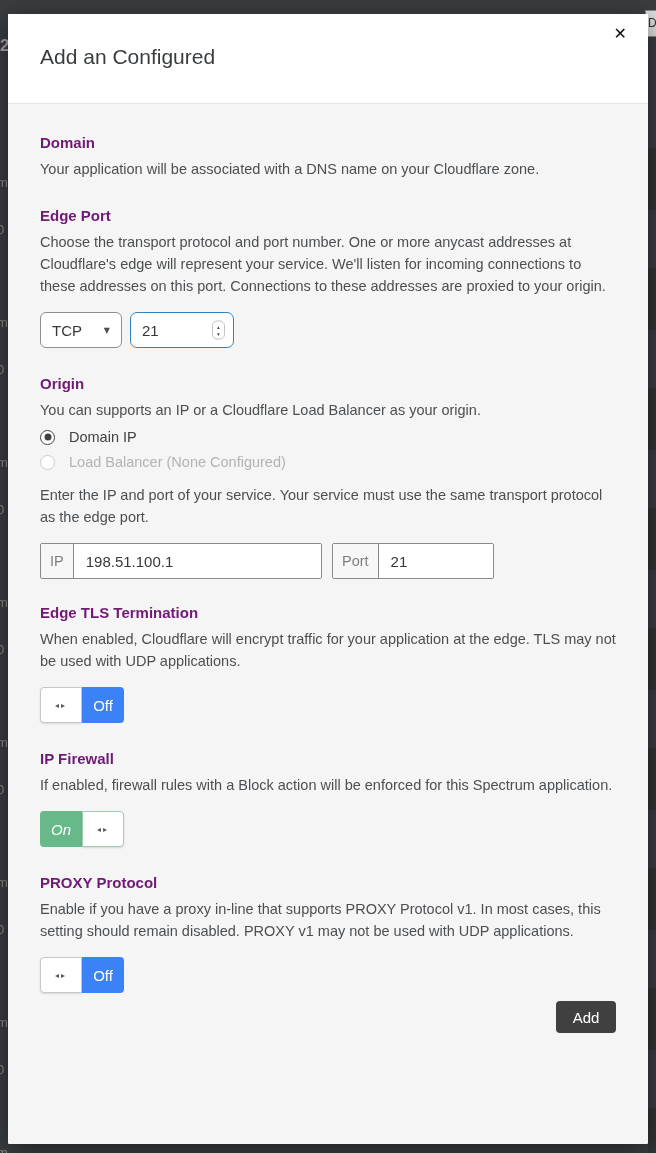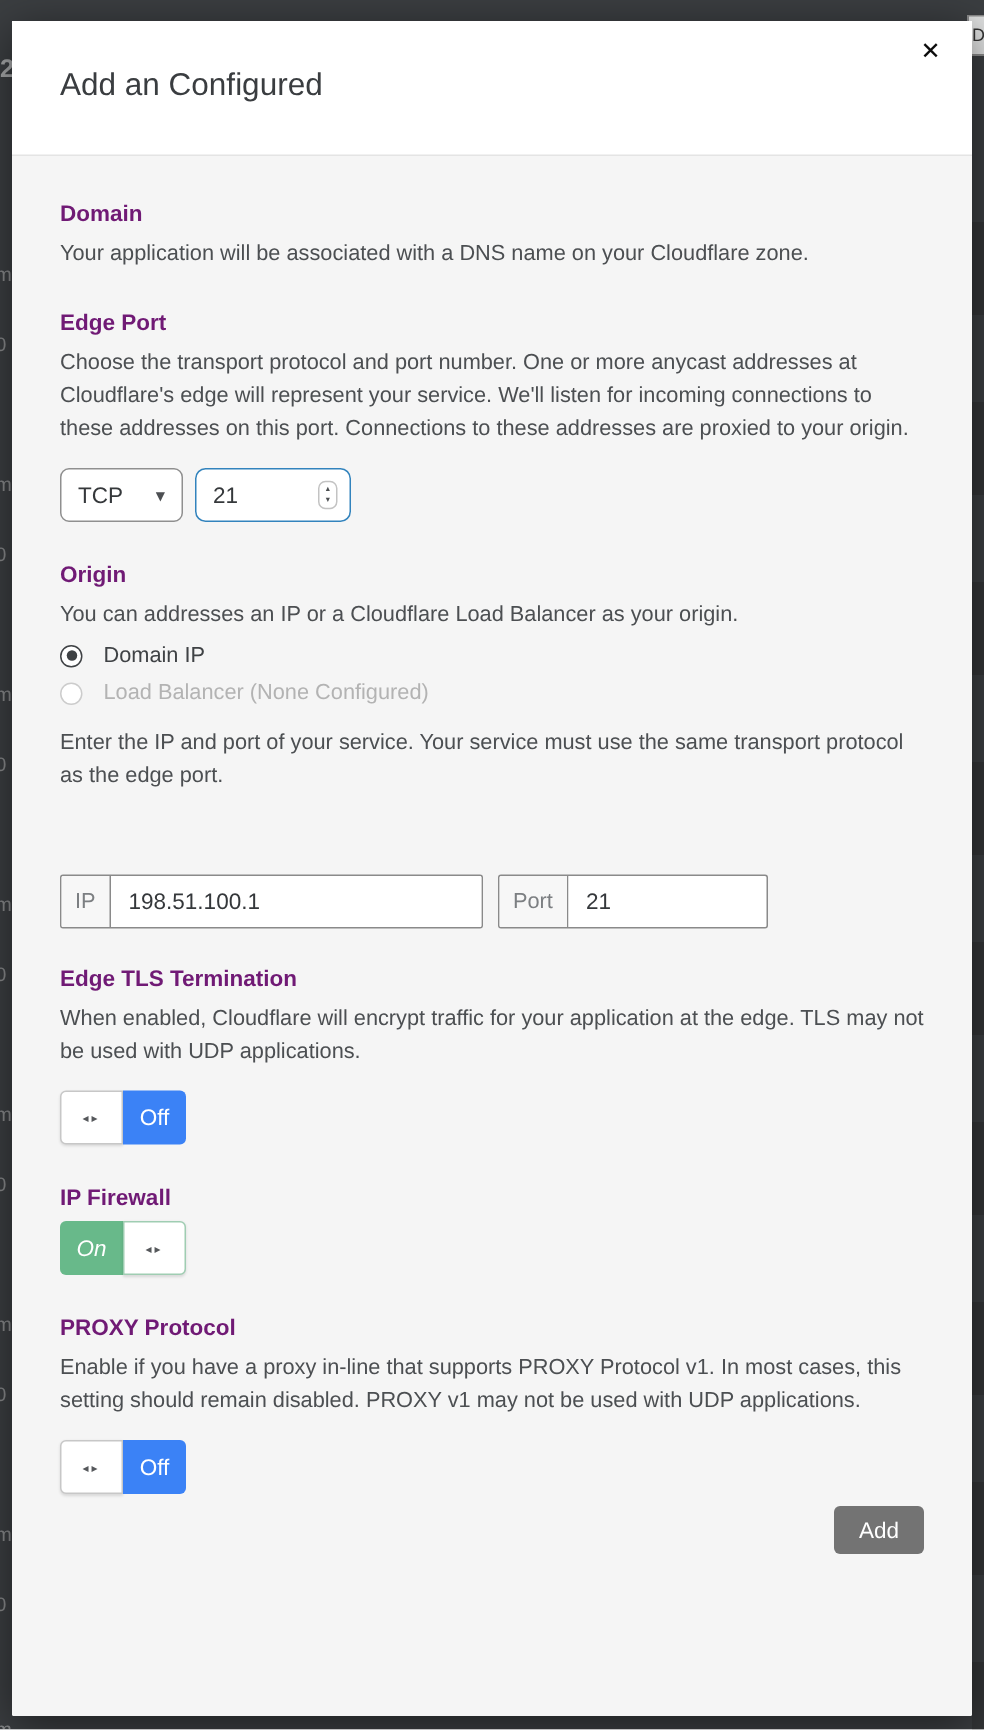--- a/index.html
+++ b/index.html
@@ -90,33 +90,33 @@
   }
   .radio-circle.disabled { border-color:#cccccc; cursor:default; }
   .radio-label { font-size:14.5px; color:#3f4245; }
   .radio-label.disabled { color:#b3b3b3; }
   .radio-group { margin-bottom:14px; }
 
   
   .ipport-row { display:flex; }
   .prefix-group {
     display:flex; height:36px; box-sizing:border-box; border:1px solid #8a8a8a;
-    border-radius:2px; background:#fff; overflow:hidden;margin-top:40px;
+    border-radius:2px; background:#fff; overflow:hidden;
   }
   .prefix {
     display:flex; align-items:center; justify-content:center; background:#f7f7f7;
     border-right:1px solid #8a8a8a; color:#7c7f82; font-size:14.5px; padding:0 9px;
   }
   .prefix-input {
     border:none; outline:none; font-size:15px; color:#35383b; padding:0 12px;
     font-family:"Liberation Sans", sans-serif; background:#fff;
   }
   .ip-group { width:282px; }
   .ip-group .prefix-input { width:238px; }
-  .port-group { width:180px; margin-left:10px; }
+  .port-group { width:162px; margin-left:10px; }
   .port-group .prefix-input { width:104px; }
 
   
   .toggle { display:inline-flex; height:36px; cursor:pointer; }
   .toggle-handle {
     width:42px; box-sizing:border-box; background:#fff; border:1px solid #c7c7c7;
     display:flex; align-items:center; justify-content:center;
     box-shadow:0 1px 2px rgba(0,0,0,0.12);
   }
   .toggle-label {
@@ -125,21 +125,21 @@
   }
   .toggle.off .toggle-handle { border-radius:4px 0 0 4px; }
   .toggle.off .toggle-label  { background:#3b82f6; border-radius:0 4px 4px 0; }
   .toggle.on  .toggle-label  { background:#68b98a; border-radius:4px 0 0 4px;font-style:italic; }
   .toggle.on  .toggle-handle { border-radius:0 4px 4px 0; border-color:#9fcdb2; }
   .drag-arrows { font-size:8px; color:#55585b; letter-spacing:2px; font-family:"DejaVu Sans", sans-serif; }
 
   
   .footer-row { display:flex; justify-content:flex-end; margin-top:8px; }
   .add-btn {
-    min-width:60px; height:32px; border:none; border-radius:4px; background:#737373;
+    min-width:60px; height:32px; border:none; border-radius:4px; background:#404040;
     color:#fff; font-size:15px; font-family:"Liberation Sans", sans-serif;
     cursor:pointer; padding:0 14px;
   }
 </style>
 </head>
 <body>
 
 <div class="stage">
 
   <div class="bg-frag bg-frag-2">2</div>
@@ -189,21 +189,21 @@
             <div class="stepper">
               <span>▴</span>
               <span>▾</span>
             </div>
           </div>
         </div>
       </div>
 
       <div class="section" style="margin-bottom:25px;">
         <div class="section-label">Origin</div>
-        <p class="section-desc" style="margin-bottom:8px;">You can addresses an IP or a Cloudflare Load Balancer as your origin.</p>
+        <p class="section-desc" style="margin-bottom:8px;">You can supports an IP or a Cloudflare Load Balancer as your origin.</p>
         <div class="radio-group">
           <div class="radio-row">
             <span class="radio-circle checked"></span>
             <span class="radio-label">Domain IP</span>
           </div>
           <div class="radio-row" style="margin-bottom:0;">
             <span class="radio-circle disabled"></span>
             <span class="radio-label disabled">Load Balancer (None Configured)</span>
           </div>
         </div>
@@ -226,20 +226,21 @@
         <div class="toggle off">
           <span class="toggle-handle">
               <span class="drag-arrows">◂▸</span>
             </span>
           <span class="toggle-label">Off</span>
         </div>
       </div>
 
       <div class="section">
         <div class="section-label">IP Firewall</div>
+        <p class="section-desc">If enabled, firewall rules with a Block action will be enforced for this Spectrum application.</p>
         <div class="toggle on">
           <span class="toggle-label">On</span>
           <span class="toggle-handle">
               <span class="drag-arrows">◂▸</span>
             </span>
         </div>
       </div>
 
       <div class="section" style="margin-bottom:0;">
         <div class="section-label">PROXY Protocol</div>

